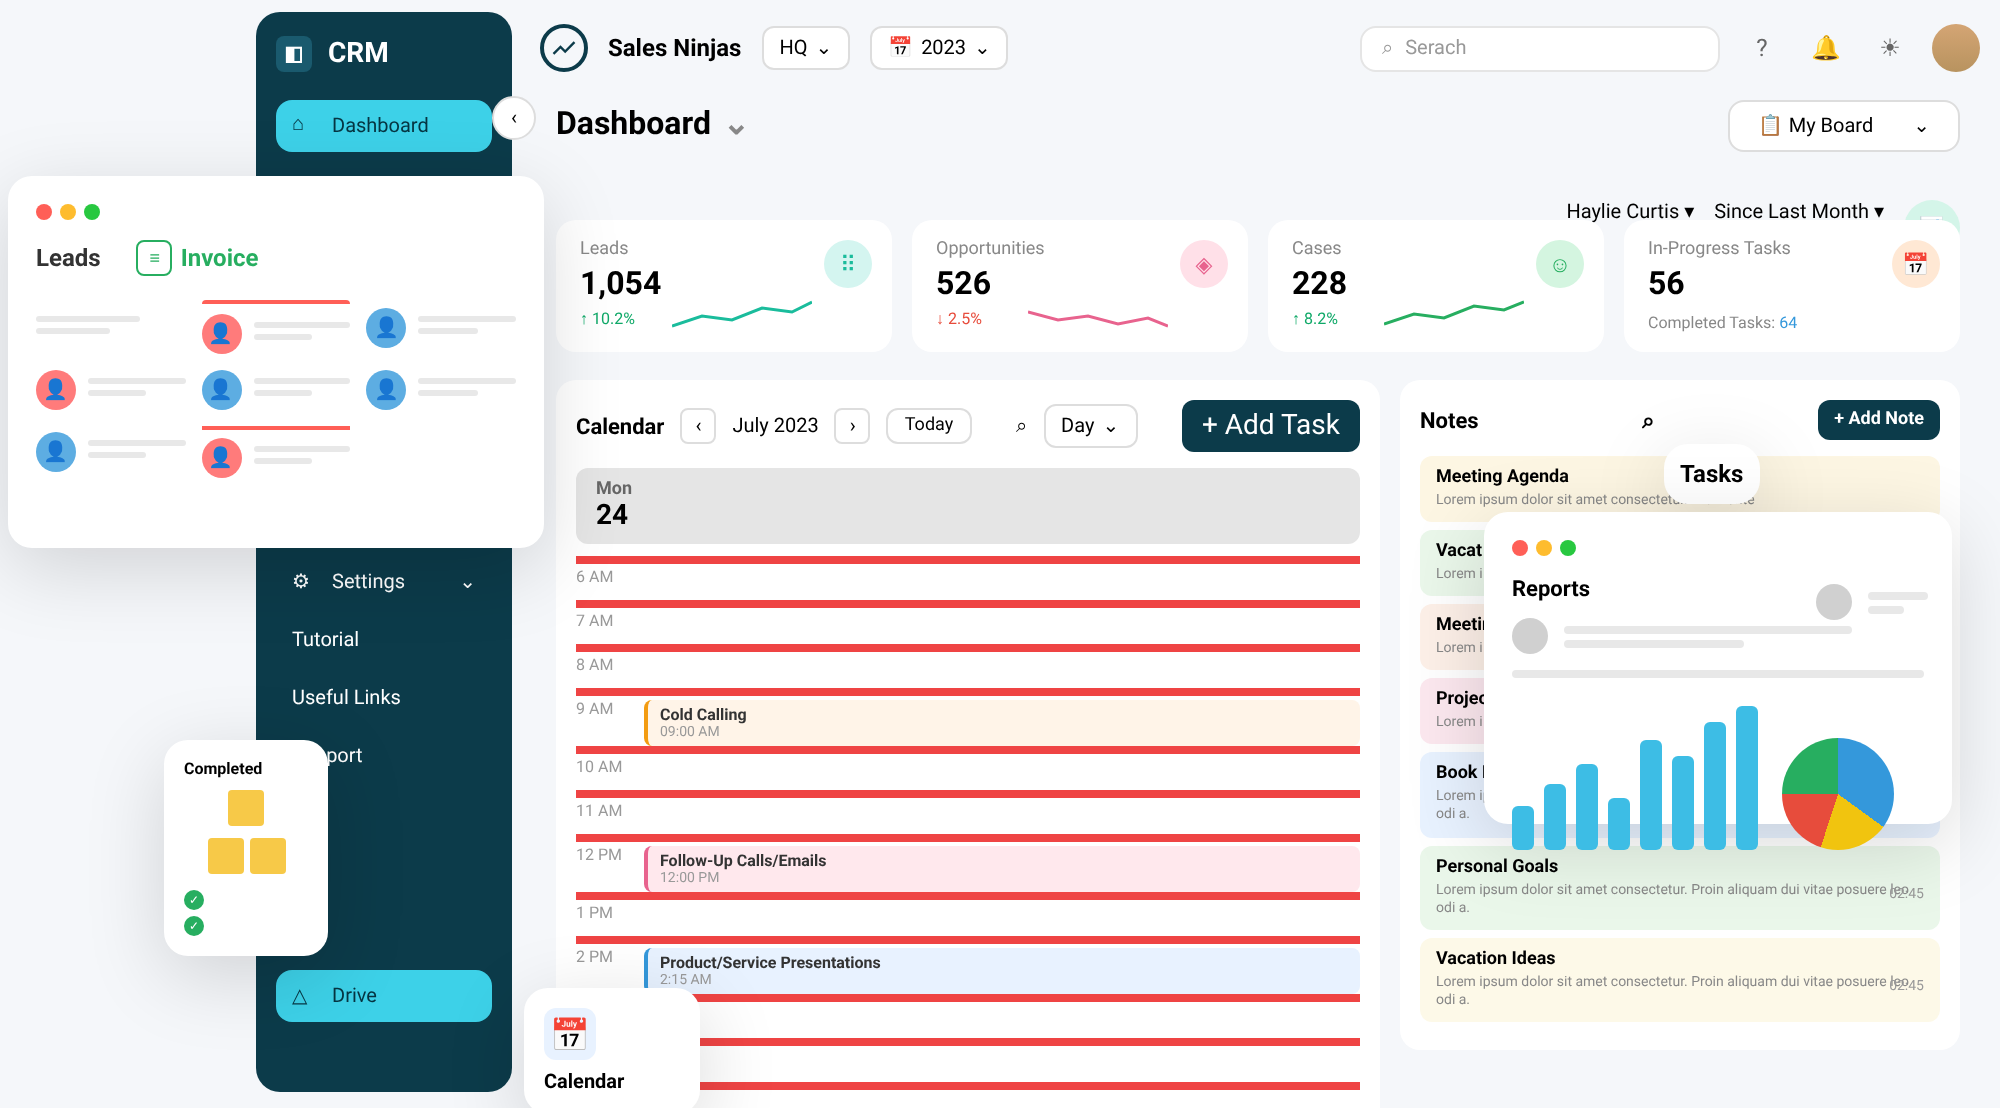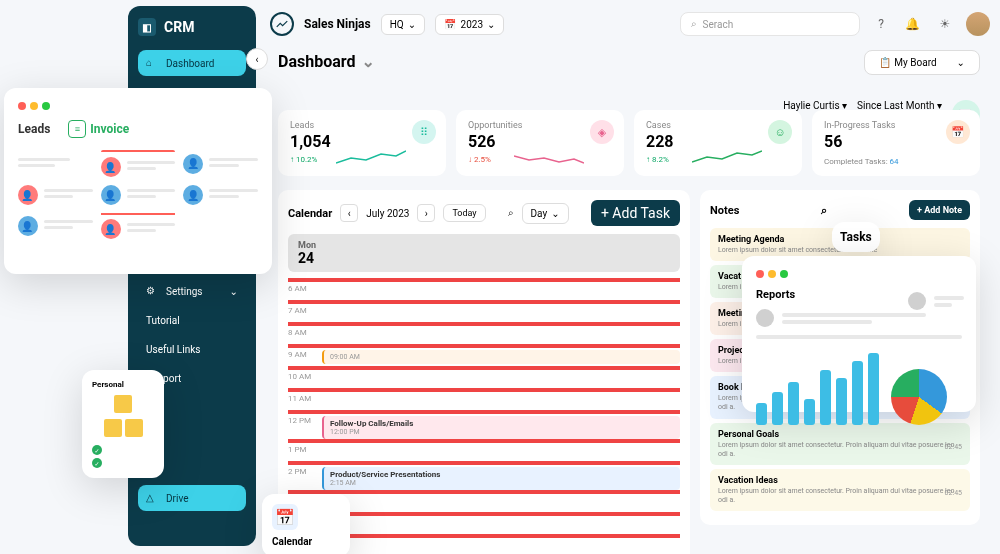--- a/index.html
+++ b/index.html
@@ -242,20 +242,21 @@
       </div>
       <div class="time-slot">
         <div class="time-label">7 AM</div>
       </div>
       <div class="time-slot">
         <div class="time-label">8 AM</div>
       </div>
       <div class="time-slot">
         <div class="time-label">9 AM</div>
         <div class="event-block ev-orange">
+          <div class="et">Cold Calling</div>
           <div class="etm">09:00 AM</div>
         </div>
       </div>
       <div class="time-slot">
         <div class="time-label">10 AM</div>
       </div>
       <div class="time-slot">
         <div class="time-label">11 AM</div>
       </div>
       <div class="time-slot">
@@ -400,21 +401,21 @@
         <div class="lead-avatar la-red">👤</div>
         <div class="lead-lines">
           <div class="lead-line"></div>
           <div class="lead-line" style="width:60%"></div>
         </div>
       </div>
   </div>
 </div>
 
 <div class="overlay-card inventory-card">
-  <div class="inv-title">Personal</div>
+  <div class="inv-title">Completed</div>
   <div class="inv-boxes">
     <div class="inv-box"></div>
     <div style="width:100%"></div>
     <div class="inv-box"></div>
     <div class="inv-box"></div>
   </div>
   <div class="inv-check">✓</div>
   <div class="inv-check">✓</div>
 </div>
 

